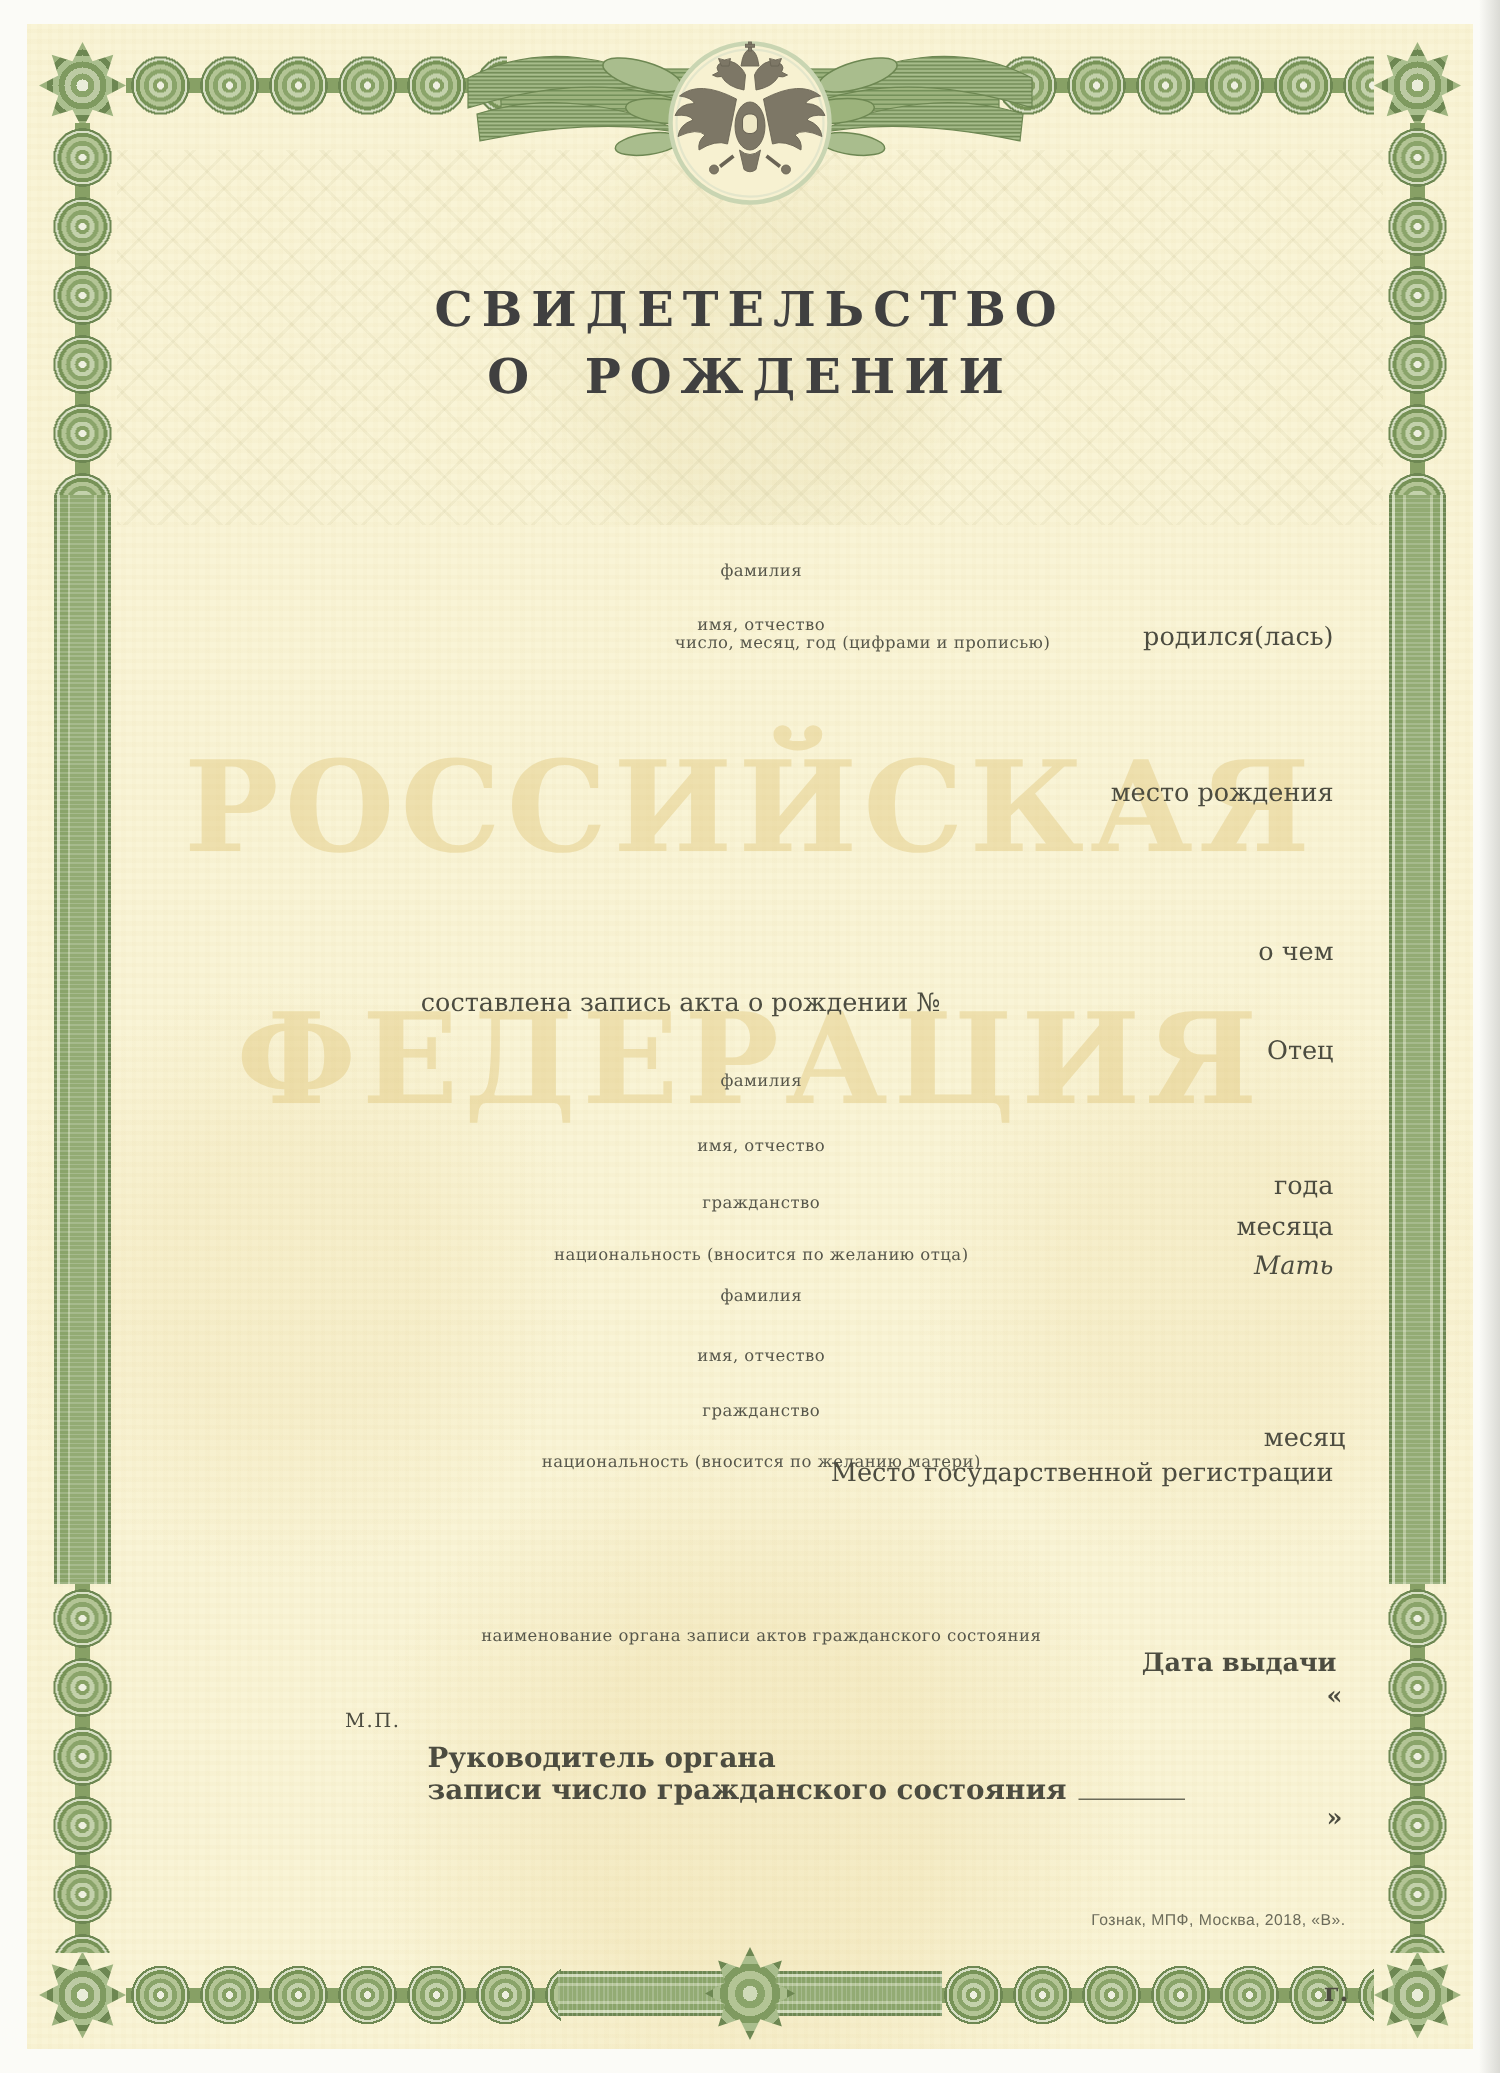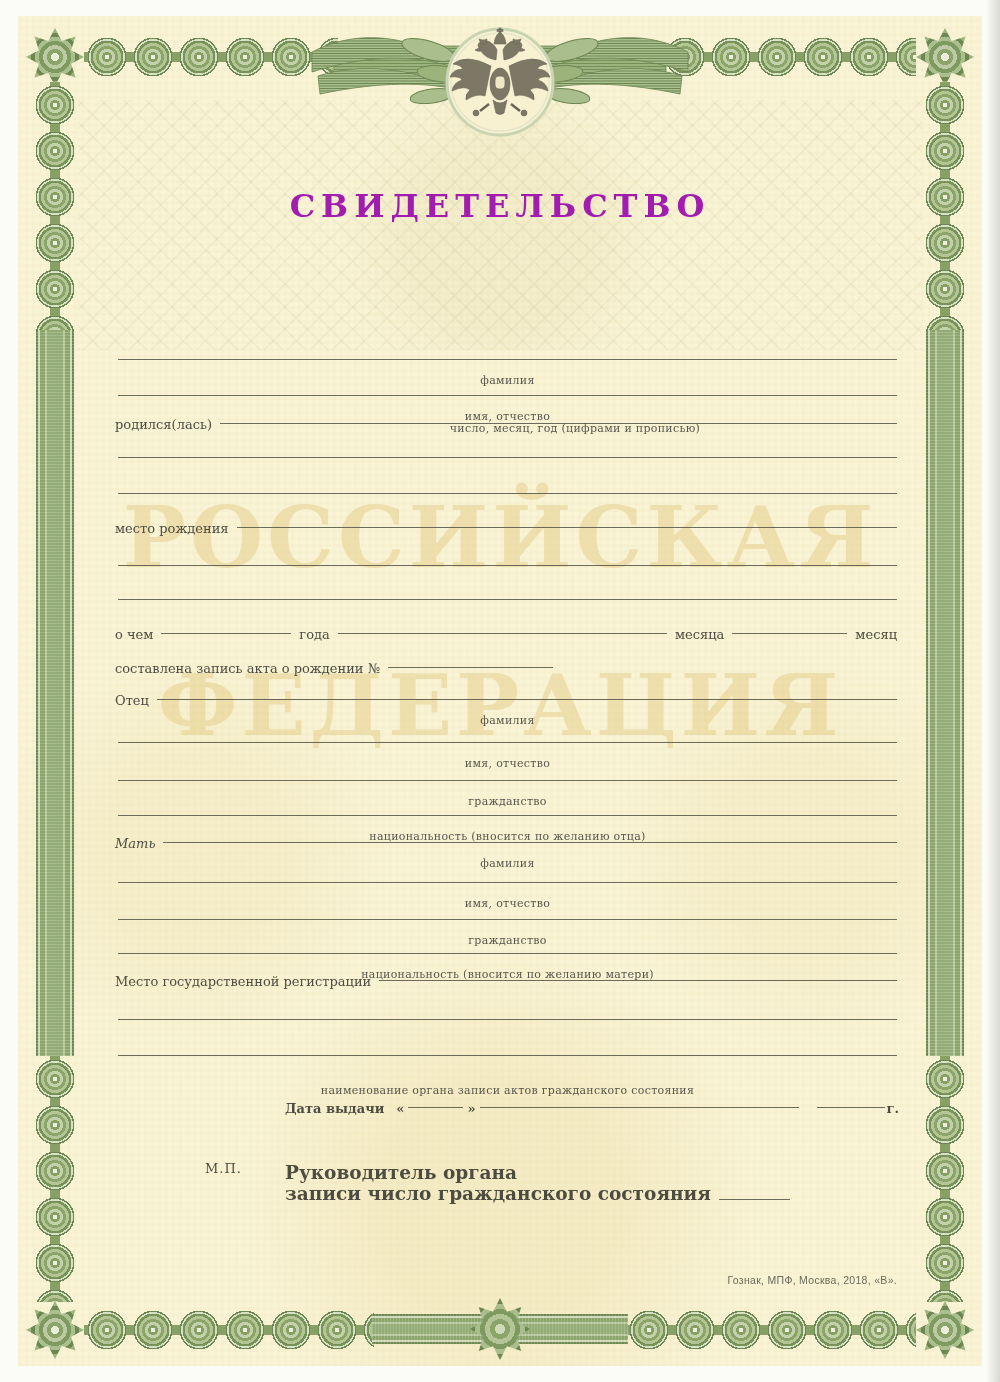--- a/index.html
+++ b/index.html
@@ -45,33 +45,33 @@
       linear-gradient(90deg,#6d8752 0 2px,#cfdab9 2px 4px,#8aa46a 4px 9px,#b7c79c 9px 11px,#93ab74 11px 27px,#b7c79c 27px 29px,#8aa46a 29px 34px,#cfdab9 34px 36px,#6d8752 36px 38px);}
   .band-h{position:absolute;height:30px;
     background-image:
       repeating-linear-gradient(90deg,rgba(255,255,255,.18) 0 1px,rgba(0,0,0,0) 1px 3px),
       linear-gradient(180deg,#6d8752 0 2px,#cfdab9 2px 4px,#8aa46a 4px 8px,#b7c79c 8px 10px,#93ab74 10px 20px,#b7c79c 20px 22px,#8aa46a 22px 26px,#cfdab9 26px 28px,#6d8752 28px 30px);}
   .medallion{position:absolute;left:452px;top:1282px;width:60px;height:62px;
     clip-path:polygon(50% 0%,61.5% 22.2%,85.4% 14.6%,77.8% 38.5%,100% 50%,77.8% 61.5%,85.4% 85.4%,61.5% 77.8%,50% 100%,38.5% 77.8%,14.6% 85.4%,22.2% 61.5%,0% 50%,22.2% 38.5%,14.6% 14.6%,38.5% 22.2%);
     background:radial-gradient(circle,#cfdab9 0 5px,#8aa46a 5px 10px,#b3c495 10px 15px,#7f9a60 15px 20px,#a9bd8d 20px 25px,#6d8752 25px 31px);}
   .emblem-svg{position:absolute;left:292px;top:4px;width:380px;height:122px;}
   
-  .title{position:absolute;top:168px;left:0;right:0;text-align:center;font-weight:bold;color:#a21caf;}
+  .title{position:absolute;top:168px;left:0;right:0;text-align:center;font-weight:bold;color:#404040;}
   .title div{font-size:32px;letter-spacing:6px;line-height:45px;word-spacing:14px;}
   .wm{position:absolute;top:438px;left:0;right:0;text-align:center;font-weight:bold;
      font-size:84px;letter-spacing:4px;line-height:168px;color:rgba(222,193,110,.38);pointer-events:none;}
-  .row{position:absolute;display:flex;height:26px;font-size:13px;}
+  .row{position:absolute;display:flex;align-items:flex-end;height:26px;font-size:17px;flex-direction:column;}
   .lbl{white-space:nowrap;padding-right:8px;line-height:22px;}
   .fill{flex:1;border-bottom:1.2px solid var(--line);margin-bottom:4px;height:10px;}
   .fill.w55{flex:0 0 55px;} .fill.w68{flex:0 0 68px;} .fill.w115{flex:0 0 115px;}
   .fill.w130{flex:0 0 130px;} .fill.w165{flex:0 0 165px;}
   .gap18{flex:0 0 18px;} 
   .cap{position:absolute;font-size:11px;letter-spacing:.3px;text-align:center;color:#56564a;}
   .quote{padding:0 4px;}
-  .stamp{position:absolute;left:187px;top:1124px;font-size:13px;letter-spacing:1px;margin-top:21px;}
+  .stamp{position:absolute;left:212px;top:1124px;font-size:13px;letter-spacing:1px;}
   .leader{position:absolute;left:267px;top:1146px;width:505px;display:flex;align-items:flex-end;font-size:19px;}
   .leader .two{font-weight:bold;font-size:18.5px;line-height:21px;white-space:nowrap;padding-right:8px;}
   .imprint{position:absolute;right:85px;top:1258px;font-family:"Liberation Sans",sans-serif;
      font-size:10.5px;color:#6b6b5a;letter-spacing:.3px;}
 </style>
 </head>
 <body>
 
 <div class="scan">
   <div class="cert">
@@ -140,20 +140,21 @@
       <rect x="185" y="56" width="10" height="13" rx="4" fill="#efe8c6" stroke="#6a6455" stroke-width=".7"></rect>
     </svg>
 
     <div class="wm">
       <div>РОССИЙСКАЯ</div>
       <div>ФЕДЕРАЦИЯ</div>
     </div>
 
     <div class="title">
       <div>СВИДЕТЕЛЬСТВО</div>
+      <div>О РОЖДЕНИИ</div>
     </div>
 
     <div class="row" style="top:334px;left:100px;right:85px;">
         <span class="fill"></span>
       </div>
     <div class="cap" style="top:358px;left:100px;right:85px;">фамилия</div>
 
     <div class="row" style="top:370px;left:100px;right:85px;">
         <span class="fill"></span>
       </div>

